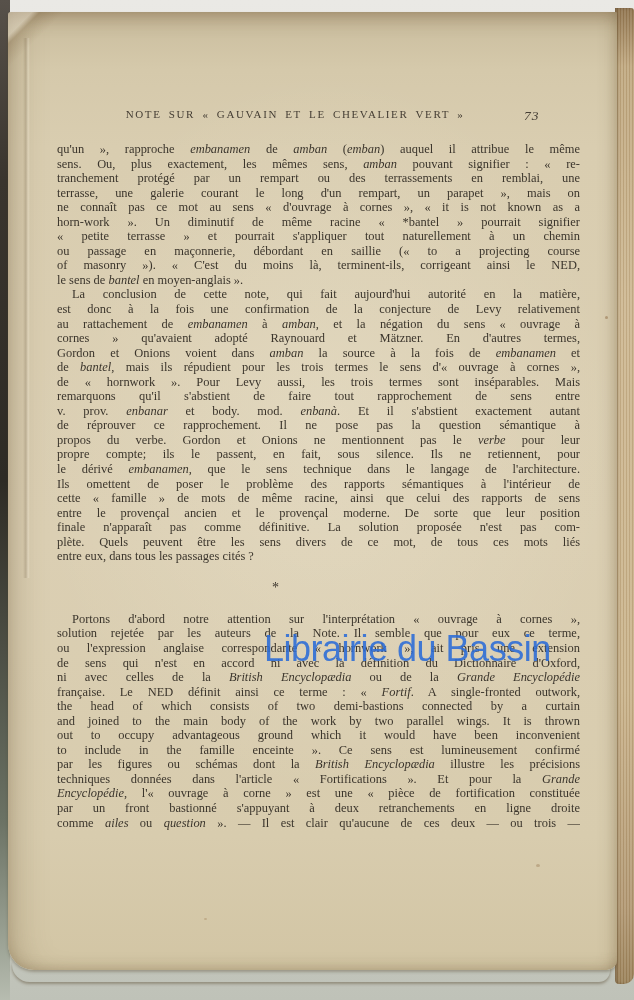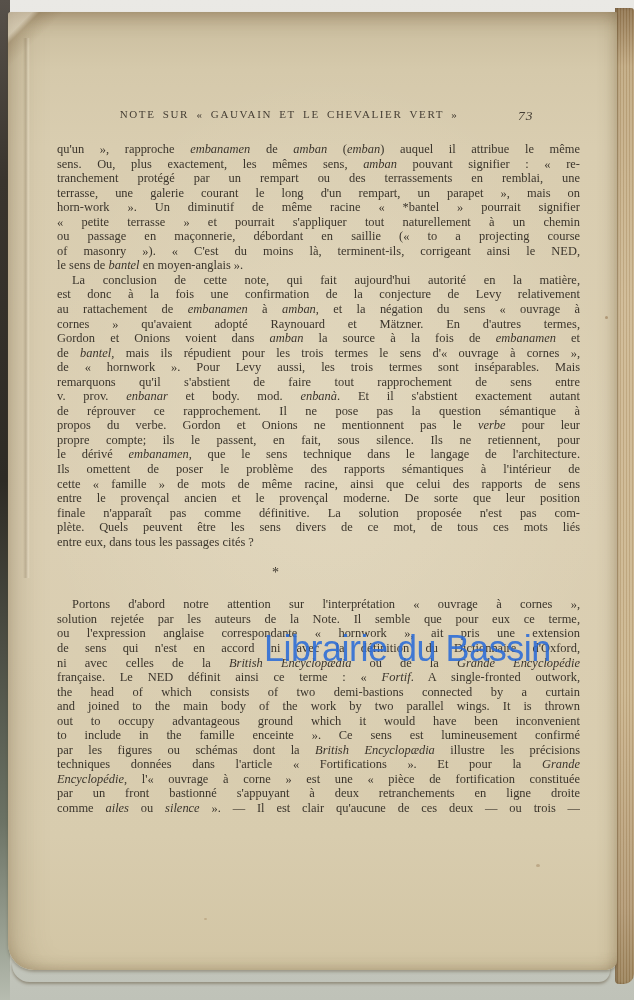--- a/index.html
+++ b/index.html
@@ -60,21 +60,21 @@
     position: absolute; left: 0; top: 0; width: 70px; height: 64px;
     background: linear-gradient(135deg, rgba(255,250,238,0.35) 0 18%, rgba(120,95,60,0.22) 24%, rgba(120,95,60,0) 42%);
     border-radius: 3px 0 0 0;
   }
   .fox-spot { position: absolute; border-radius: 50%; background: #8d6a42; }
   .spot1 { left: 597px; top: 304px; width: 3px; height: 3px; opacity: 0.5; }
   .spot2 { left: 528px; top: 852px; width: 4px; height: 3px; opacity: 0.35; }
   .spot3 { left: 196px; top: 906px; width: 3px; height: 2px; opacity: 0.3; }
 
   
-  .running-header { position: absolute; left: 55px; top: 96px; width: 523px; height: 18px; color: #453e34; }
+  .running-header { position: absolute; left: 61px; top: 96px; width: 523px; height: 18px; color: #453e34; }
   .running-title {
     position: absolute; left: 226px; transform: translateX(-50%);
     font-size: 11px; letter-spacing: 1.6px; word-spacing: 3px; white-space: nowrap;
   }
   .folio { position: absolute; left: 455px; top: 0px; font-size: 13.5px; letter-spacing: 1px; font-style: italic; }
 
   
   .text-block {
     position: absolute; left: 49px; top: 130px; width: 523px;
     font-size: 12.45px; line-height: 14.55px; color: #3b352c;
@@ -119,20 +119,21 @@
       <span class="running-title">NOTE SUR « GAUVAIN ET LE CHEVALIER VERT »</span>
       <span class="folio">73</span>
     </div>
 
     <div class="text-block">
         <div class="paragraph">
           <div class="line"><span>qu'un », rapproche </span><i>embanamen</i><span> de </span><i>amban</i><span> (</span><i>emban</i><span>) auquel il attribue le même</span></div>
           <div class="line"><span>sens. Ou, plus exactement, les mêmes sens, </span><i>amban</i><span> pouvant signifier : « re-</span></div>
           <div class="line"><span>tranchement protégé par un rempart ou des terrassements en remblai, une</span></div>
           <div class="line"><span>terrasse, une galerie courant le long d'un rempart, un parapet », mais on</span></div>
+          <div class="line"><span>ne connaît pas ce mot au sens « d'ouvrage à cornes », « it is not known as a</span></div>
           <div class="line"><span>horn-work ». Un diminutif de même racine « *bantel » pourrait signifier</span></div>
           <div class="line"><span>« petite terrasse » et pourrait s'appliquer tout naturellement à un chemin</span></div>
           <div class="line"><span>ou passage en maçonnerie, débordant en saillie (« to a projecting course</span></div>
           <div class="line"><span>of masonry »). « C'est du moins là, terminent-ils, corrigeant ainsi le NED,</span></div>
           <div class="line line-last"><span>le sens de </span><i>bantel</i><span> en moyen-anglais ».</span></div>
         </div>
         <div class="paragraph indent">
           <div class="line"><span>La conclusion de cette note, qui fait aujourd'hui autorité en la matière,</span></div>
           <div class="line"><span>est donc à la fois une confirmation de la conjecture de Levy relativement</span></div>
           <div class="line"><span>au rattachement de </span><i>embanamen</i><span> à </span><i>amban</i><span>, et la négation du sens « ouvrage à</span></div>
@@ -162,20 +163,20 @@
           <div class="line"><span>ni avec celles de la </span><i>British Encyclopædia</i><span> ou de la </span><i>Grande Encyclopédie</i></div>
           <div class="line"><span>française. Le NED définit ainsi ce terme : « </span><i>Fortif</i><span>. A single-fronted outwork,</span></div>
           <div class="line"><span>the head of which consists of two demi-bastions connected by a curtain</span></div>
           <div class="line"><span>and joined to the main body of the work by two parallel wings. It is thrown</span></div>
           <div class="line"><span>out to occupy advantageous ground which it would have been inconvenient</span></div>
           <div class="line"><span>to include in the famille enceinte ». Ce sens est lumineusement confirmé</span></div>
           <div class="line"><span>par les figures ou schémas dont la </span><i>British Encyclopædia</i><span> illustre les précisions</span></div>
           <div class="line"><span>techniques données dans l'article « Fortifications ». Et pour la </span><i>Grande</i></div>
           <div class="line"><i>Encyclopédie</i><span>, l'« ouvrage à corne » est une « pièce de fortification constituée</span></div>
           <div class="line"><span>par un front bastionné s'appuyant à deux retranchements en ligne droite</span></div>
-          <div class="line"><span>comme </span><i>ailes</i><span> ou </span><i>silence</i><span> ». — Il est clair qu'aucune de ces deux — ou trois —</span></div>
+          <div class="line"><span>comme </span><i>ailes</i><span> ou </span><i>question</i><span> ». — Il est clair qu'aucune de ces deux — ou trois —</span></div>
         </div>
       </div>
 
     <div class="watermark" style="color: rgb(43, 108, 216);">Librairie du Bassin</div>
   </div>
 
 </div>
 
 </body></html>

